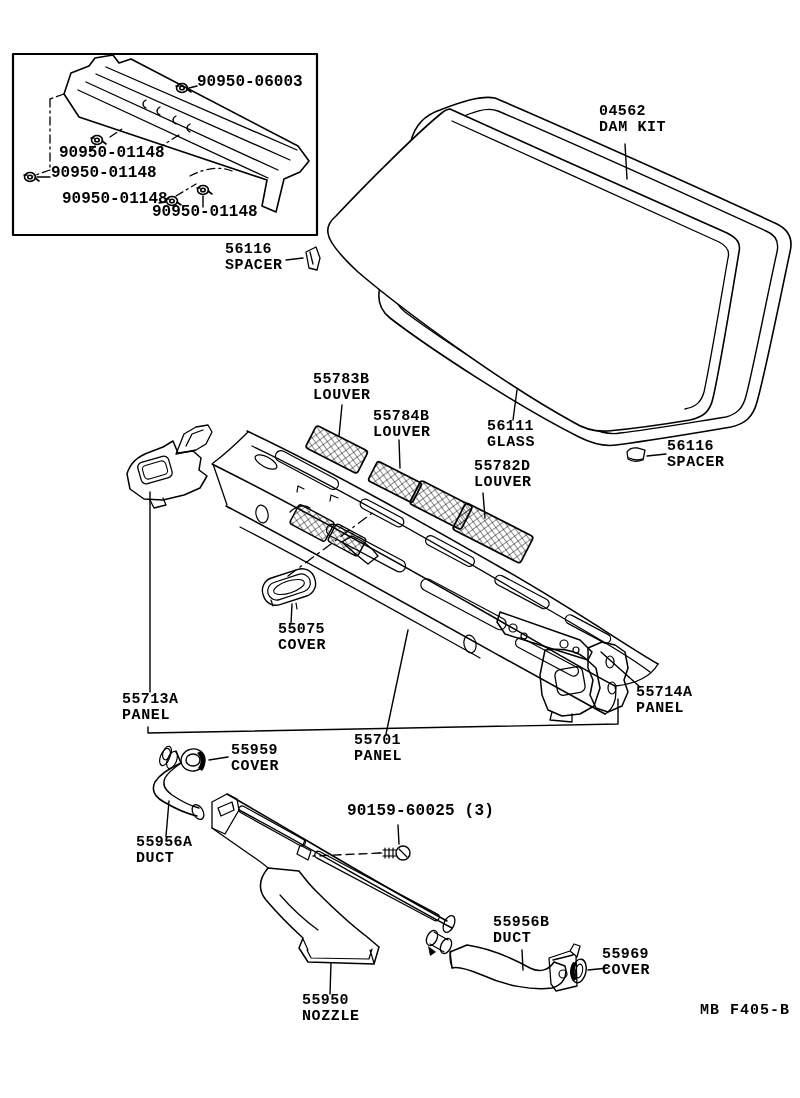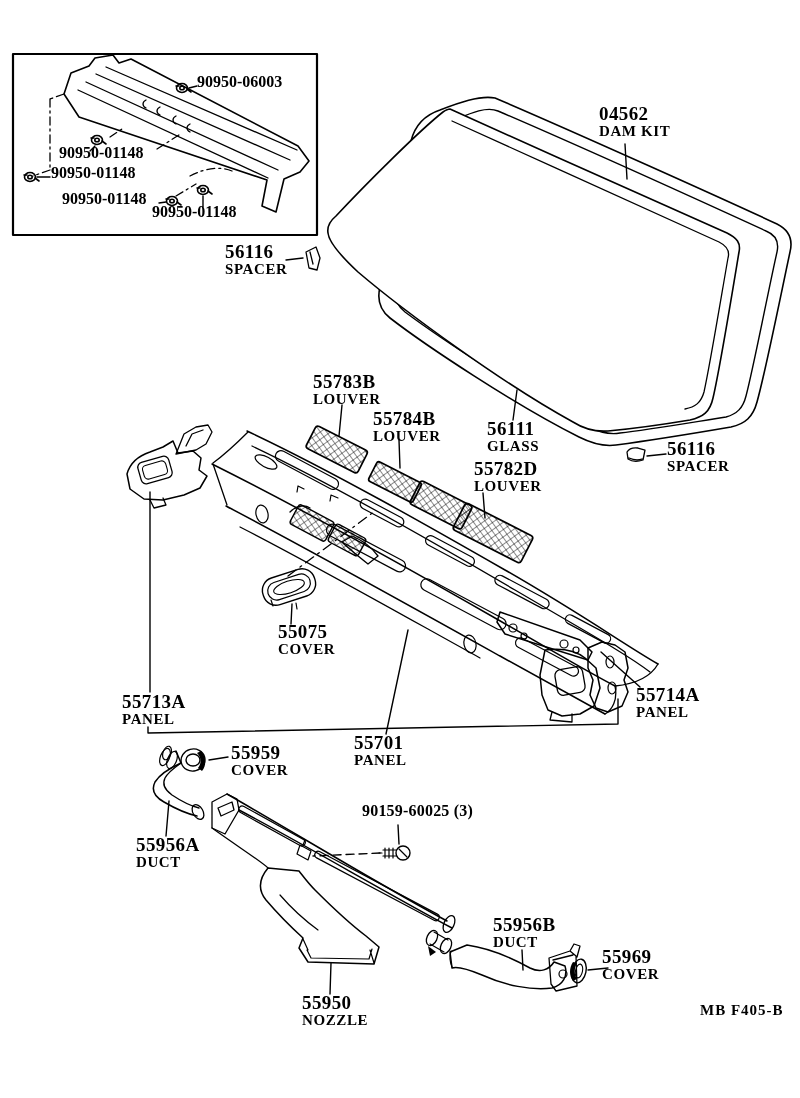--- a/index.html
+++ b/index.html
@@ -1,20 +1,20 @@
 <!DOCTYPE html>
 <html><head>
 <meta charset="utf-8">
 <style>
   html,body{margin:0;padding:0;background:#fff;}
   .stage{position:relative;width:800px;height:1098px;background:#fff;overflow:hidden;
-         font-family:Liberation Serif, serif;color:#000;}
+         font-family:Liberation Mono, monospace;color:#000;}
   .stage svg{position:absolute;left:0;top:0;}
   .lbl{position:absolute;font-weight:bold;line-height:1.04;white-space:nowrap;}
-  .lbl .num{display:block;font-size:19px;letter-spacing:.4px;}
+  .lbl .num{display:block;font-size:15px;letter-spacing:.4px;}
   .lbl .sub{display:block;font-size:15px;letter-spacing:.6px;}
   .lbl.inset .num{font-size:16px;letter-spacing:0;}
   .lbl.small .num{font-size:16px;letter-spacing:.2px;}
   .lbl.footer .num{font-size:15px;letter-spacing:1px;}
 </style>
 </head>
 <body>
 
 <div class="stage">
 
@@ -283,21 +283,21 @@
   <span class="sub">PANEL</span>
 </div>
 <div class="lbl" style="left:231px;top:743px">
   <span class="num">55959</span>
   <span class="sub">COVER</span>
 </div>
 <div class="lbl" style="left:136px;top:835px">
   <span class="num">55956A</span>
   <span class="sub">DUCT</span>
 </div>
-<div class="lbl small" style="left:362px;top:803px">
+<div class="lbl small" style="left:347px;top:803px">
   <span class="num">90159-60025 (3)</span>
 </div>
 <div class="lbl" style="left:493px;top:915px">
   <span class="num">55956B</span>
   <span class="sub">DUCT</span>
 </div>
 <div class="lbl" style="left:602px;top:947px">
   <span class="num">55969</span>
   <span class="sub">COVER</span>
 </div>

